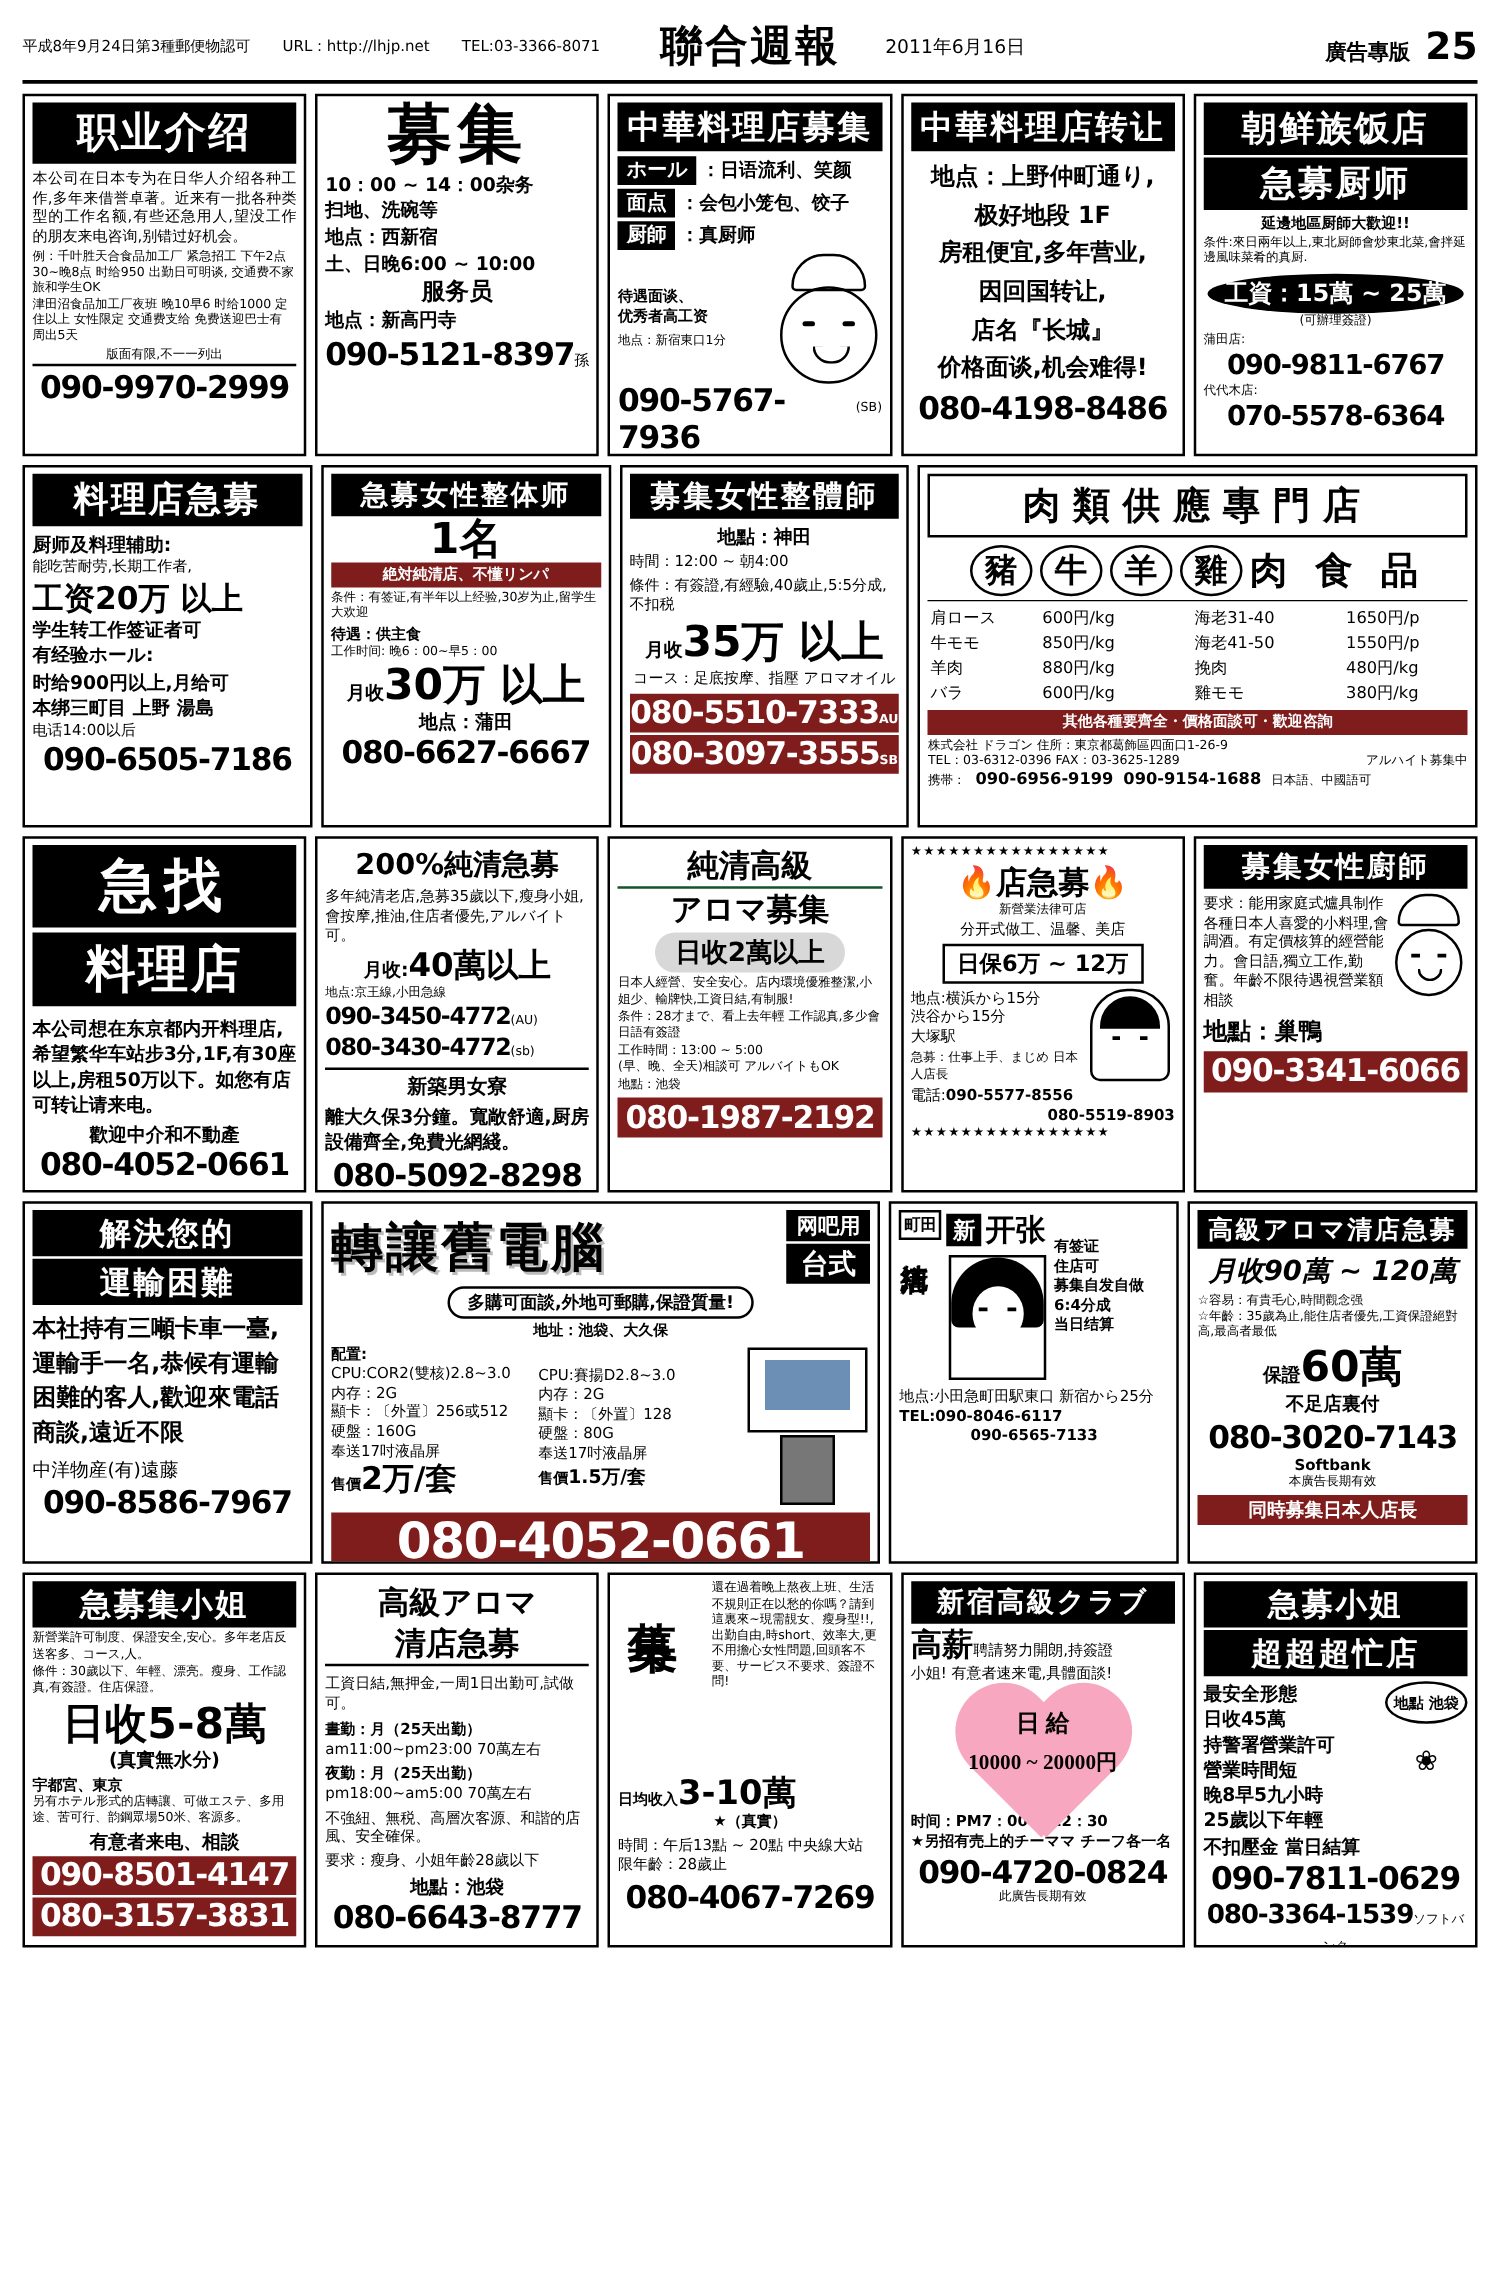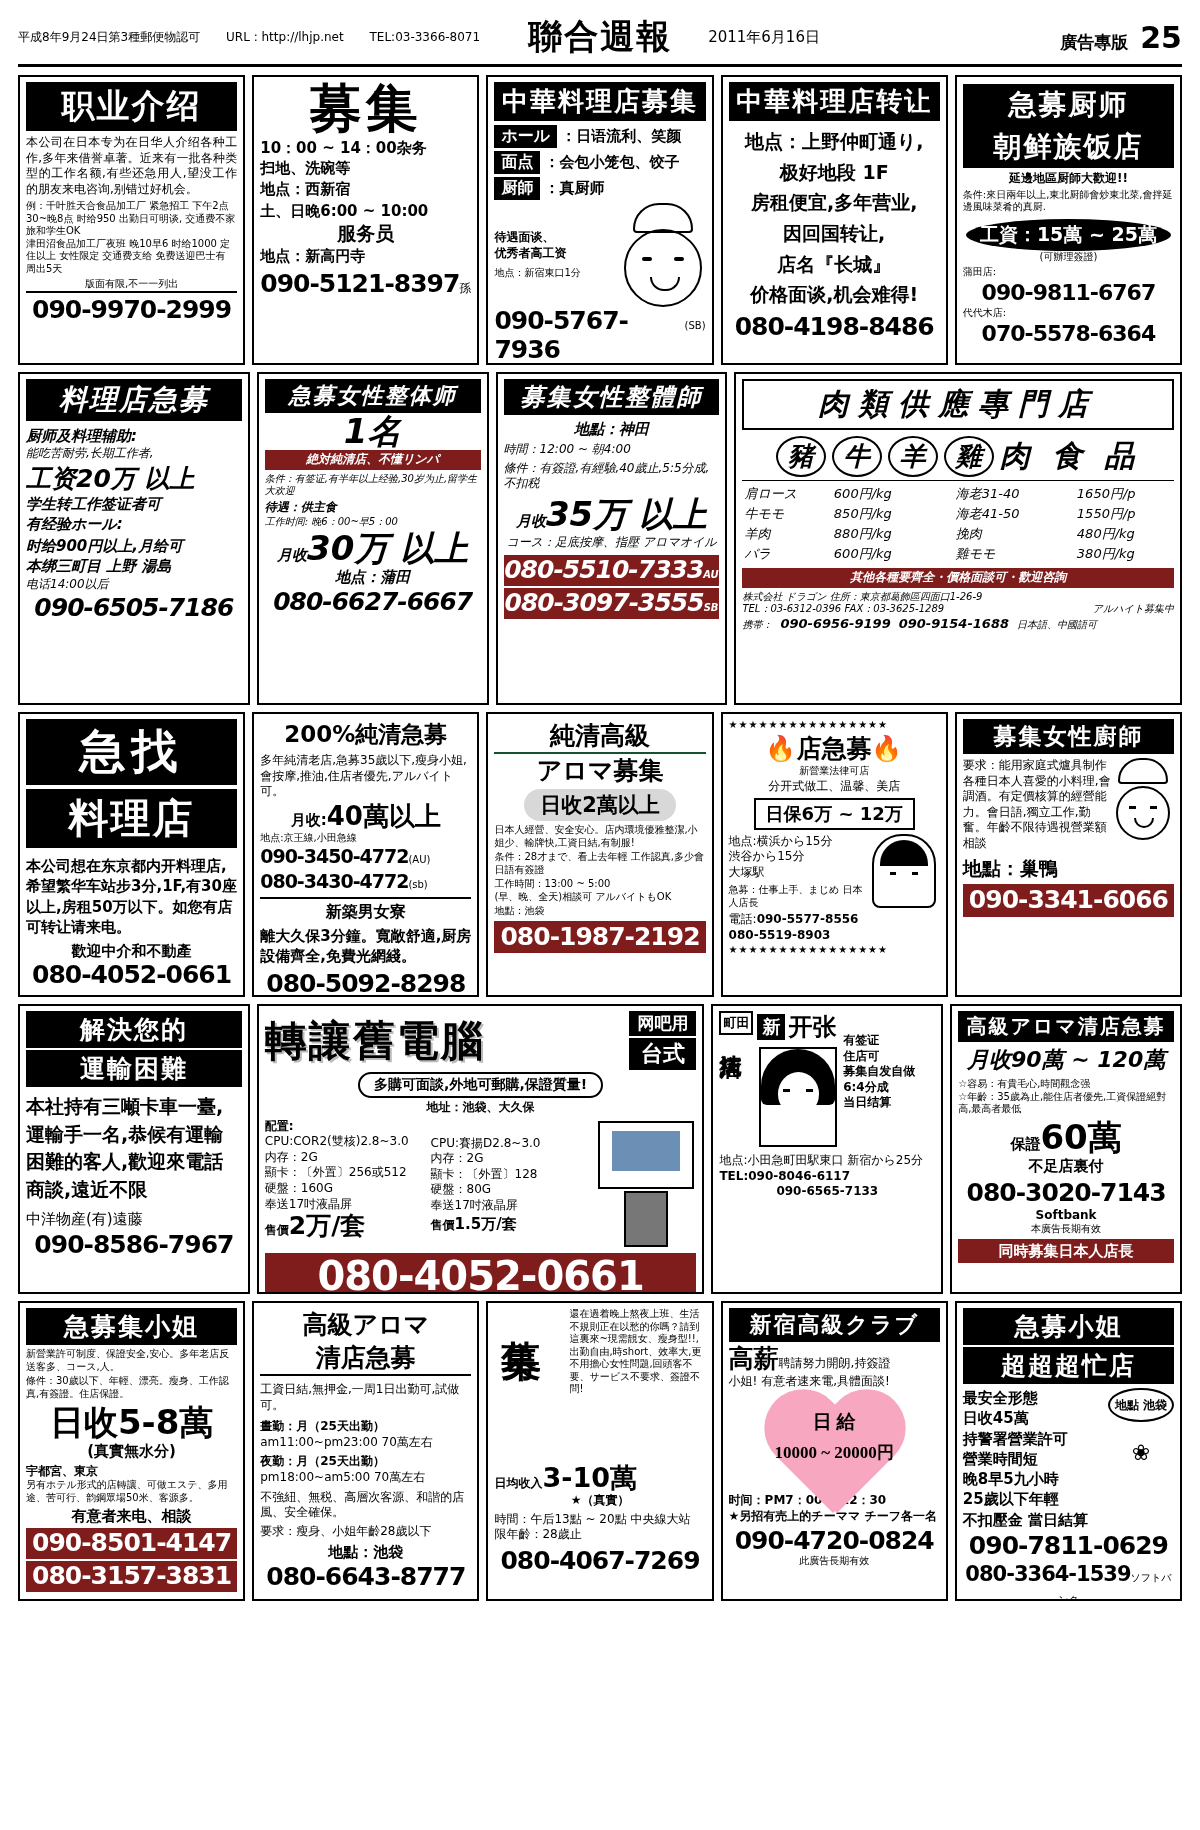--- a/index.html
+++ b/index.html
@@ -10,21 +10,21 @@
   .mh-left span{margin-right:22px;}
   .mh-title{font-family:"DejaVu Serif","Liberation Serif",serif;font-weight:bold;font-size:34px;letter-spacing:2px;margin:0 26px;}
   .mh-date{font-size:15px;margin-left:10px;}
   .mh-right{margin-left:auto;display:flex;align-items:baseline;gap:12px;}
   .mh-right .lbl{font-size:17px;font-weight:bold;}
   .mh-right .pg{font-size:30px;font-weight:bold;}
   .grid{display:flex;flex-direction:column;gap:7px;}
   .row{display:flex;gap:7px;}
   .cell{border:2px solid #000;box-sizing:border-box;padding:5px 6px;overflow:hidden;position:relative;background:#fff;}
   .r1{height:290px;}
-  .r2{height:333px;font-style:italic;}
+  .r2{height:290px;}
   .r3{height:285px;}
   .r4{height:290px;}
   .r5{height:300px;}
   .c{flex:1 1 0;min-width:0;}
   .blk{background:#000;color:#fff;font-weight:bold;text-align:center;}
   .ctr{text-align:center;}
   .b{font-weight:bold;}
   .tiny{font-size:10px;line-height:1.25;}
   .sm{font-size:12px;line-height:1.3;}
   .md{font-size:15px;line-height:1.35;}
@@ -132,22 +132,22 @@
         <div class="lg ctr" style="margin-top:8px">地点：上野仲町通り,</div>
         <div class="lg ctr" style="margin-top:6px">极好地段 1F</div>
         <div class="lg ctr" style="margin-top:6px">房租便宜,多年营业,</div>
         <div class="lg ctr" style="margin-top:6px">因回国转让,</div>
         <div class="lg ctr" style="margin-top:6px">店名『长城』</div>
         <div class="lg ctr" style="margin-top:6px">价格面谈,机会难得!</div>
         <div class="xl ctr phone" style="margin-top:6px">080-4198-8486</div>
       </div>
 
       <div class="cell c">
+        <div class="hdrblk" style="font-size:28px">朝鲜族饭店</div>
         <div class="hdrblk" style="font-size:28px;margin-top:2px">急募厨师</div>
-        <div class="hdrblk" style="font-size:28px">朝鲜族饭店</div>
         <div class="sm b ctr" style="margin-top:3px">延邊地區厨師大歡迎!!</div>
         <div class="tiny" style="margin-top:2px">条件:來日兩年以上,東北厨師會炒東北菜,會拌延邊風味菜肴的真厨.</div>
         <div class="ctr" style="margin-top:5px">
           <span class="ellipse" style="font-size:19px"><span>工資：</span><span>15萬 ~ 25萬</span></span>
         </div>
         <div class="tiny ctr">(可辦理簽證)</div>
         <div class="tiny" style="margin-top:3px">蒲田店:</div>
         <div class="lg ctr phone" style="font-size:22px">090-9811-6767</div>
         <div class="tiny">代代木店:</div>
         <div class="lg ctr phone" style="font-size:22px">070-5578-6364</div>
@@ -295,21 +295,21 @@
           </div>
           <div style="width:72px">
             <div style="width:60px;height:70px;border:2px solid #000;border-radius:30px 30px 8px 8px;margin:0 auto;position:relative;background:#fff">
               <div style="position:absolute;left:6px;top:4px;right:6px;height:26px;background:#000;border-radius:24px 24px 0 0"></div>
               <div style="position:absolute;left:16px;top:36px;width:6px;height:3px;background:#000"></div>
               <div style="position:absolute;right:16px;top:36px;width:6px;height:3px;background:#000"></div>
             </div>
           </div>
         </div>
         <div class="sm" style="margin-top:3px"><span>電話:</span><span class="b">090-5577-8556</span></div>
-        <div class="sm" style="text-align:left"><span class="b">080-5519-8903</span></div>
+        <div class="sm" style="text-align:right"><span class="b">080-5519-8903</span></div>
         <div class="tiny" style="letter-spacing:1px">★★★★★★★★★★★★★★★★</div>
       </div>
 
       <div class="cell c">
         <div class="hdrblk" style="font-size:23px">募集女性廚師</div>
         <div style="display:flex;margin-top:4px">
           <div class="sm" style="flex:1">要求：能用家庭式爐具制作各種日本人喜愛的小料理,會調酒。有定價核算的經營能力。會日語,獨立工作,勤奮。年齡不限待遇視營業額相談</div>
           <div style="width:62px">
             <div class="chefhat" style="width:46px;height:22px"></div>
             <div style="width:50px;height:50px;border:2px solid #000;border-radius:50%;margin:2px auto 0;position:relative">

